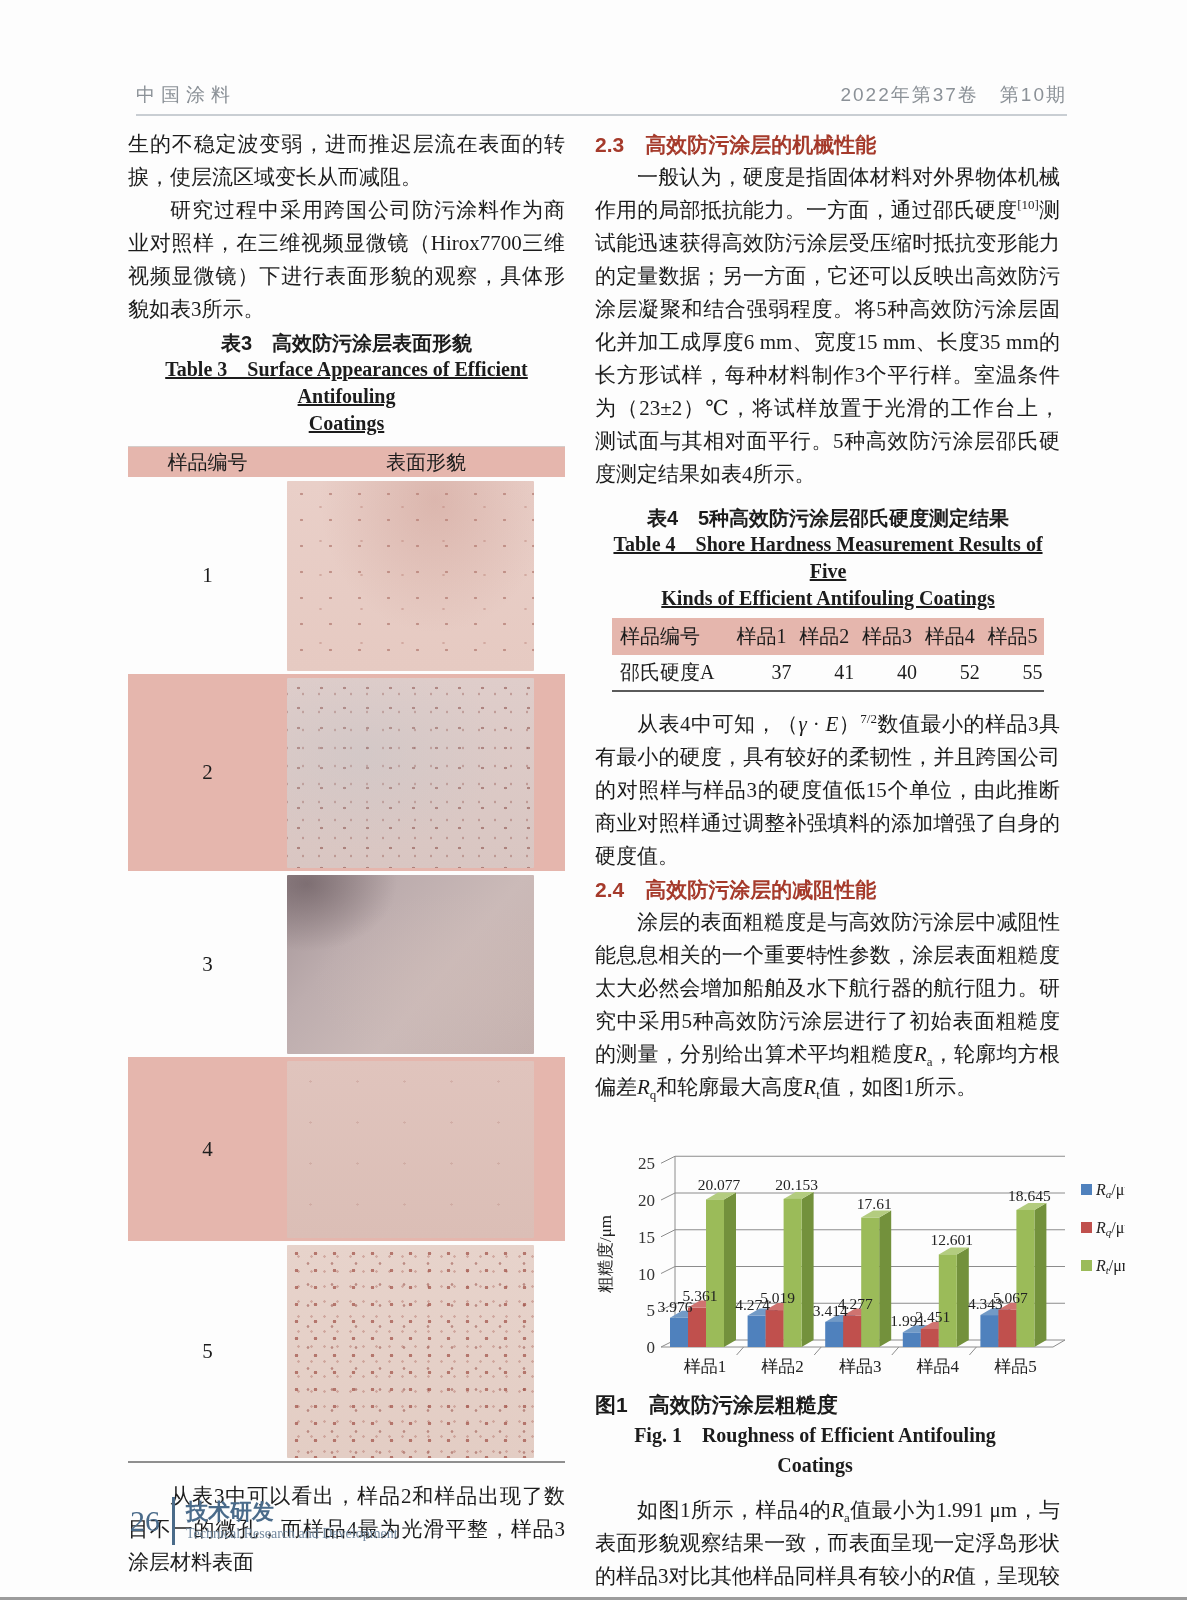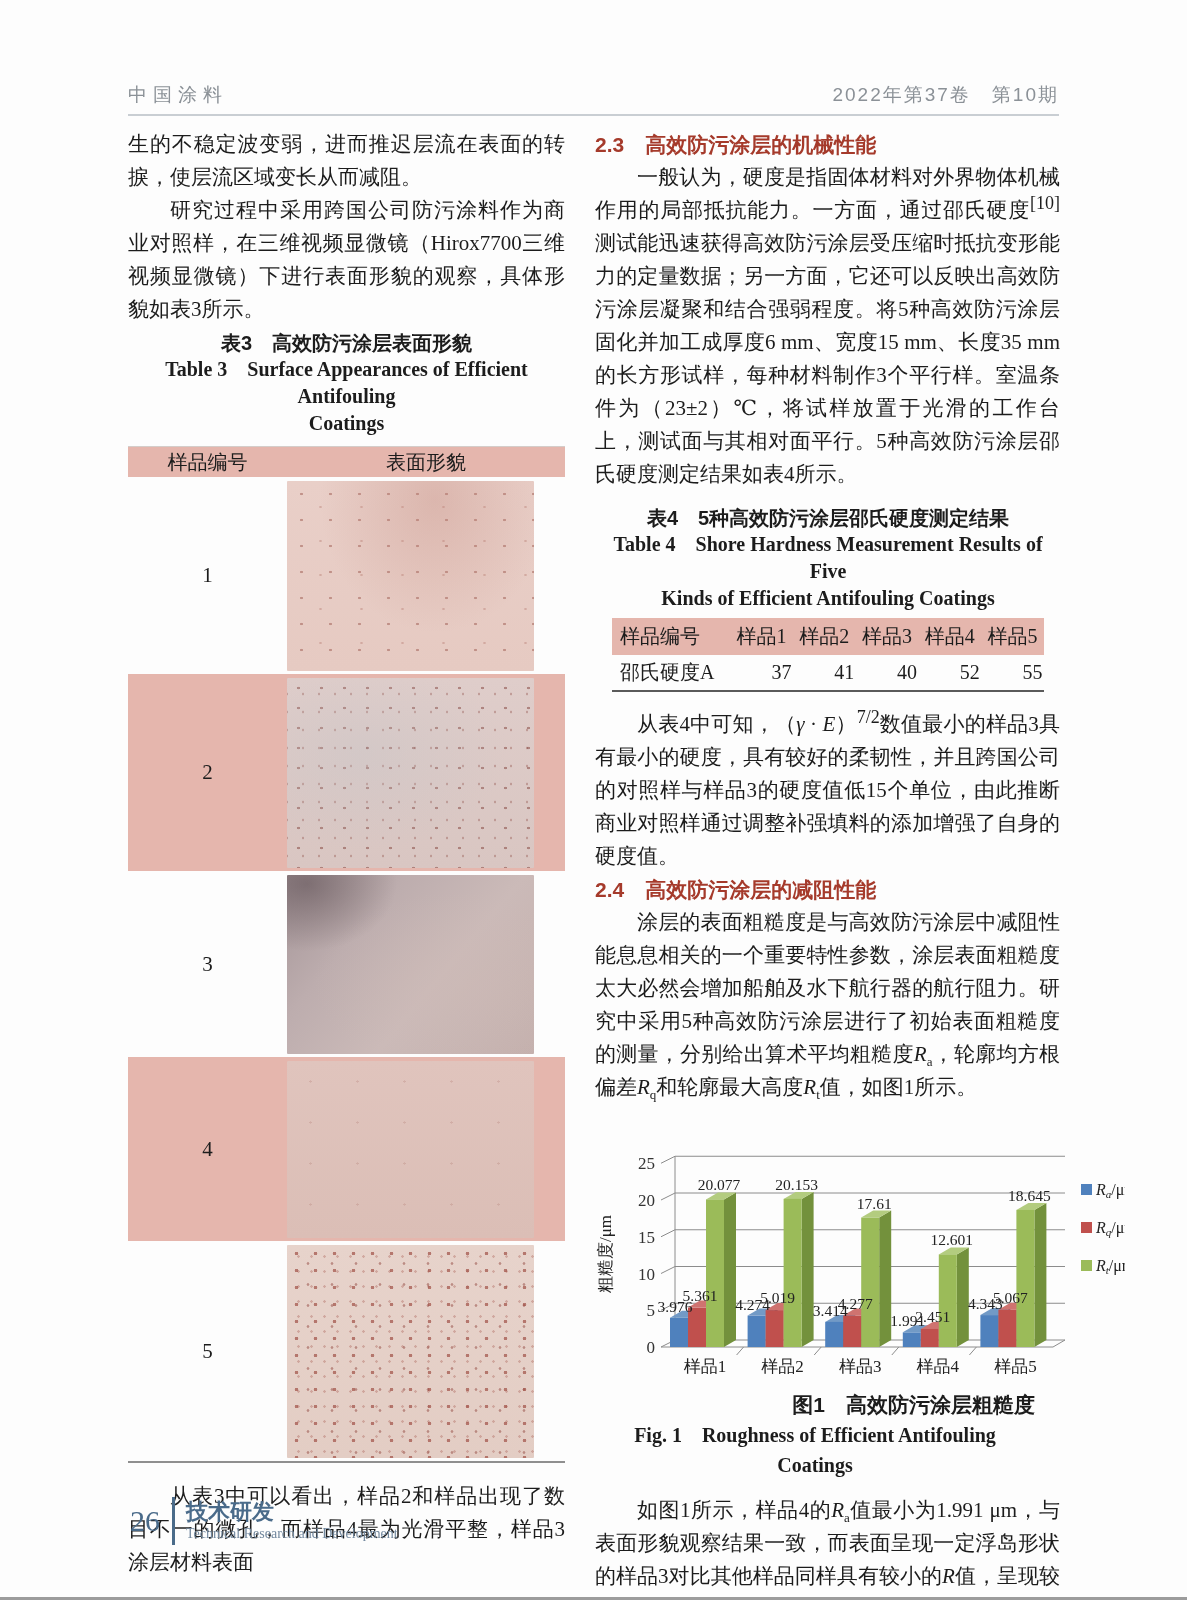--- a/index.html
+++ b/index.html
@@ -3,40 +3,40 @@
 <meta charset="utf-8">
 <style>
   * { margin:0; padding:0; box-sizing:border-box; }
   body { background:#e8e8e8; }
   .page {
     position:relative; width:1187px; height:1600px; margin:0 auto;
     background:#fdfdfd; overflow:hidden;
     font-family:"Liberation Serif","DejaVu Serif",serif; color:#1c1c1c;
   }
   
-  .hdr { position:absolute; left:128px; top:82px; width:931px; }
+  .hdr { position:absolute; left:136px; top:82px; width:931px; }
   .hdr-row { display:flex; justify-content:space-between; align-items:flex-end; }
   .hdr-journal { font-family:"Liberation Sans","DejaVu Sans",sans-serif; font-size:19px; color:#8b9197; letter-spacing:6px; }
   .hdr-issue { font-family:"Liberation Sans","DejaVu Sans",sans-serif; font-size:19px; color:#8b9197; letter-spacing:2px; }
   .hdr-line { margin-top:6px; height:2px; background:#c9ced3; }
   
   .col { position:absolute; top:128px; }
   .col-left { left:128px; width:437px; }
   .col-right { left:595px; width:465px; }
   p.body { font-size:21px; line-height:33px; text-align:justify; }
   p.ind { text-indent:2em; }
-  sup { font-size:18px; vertical-align:super; line-height:0; }
+  sup { font-size:13px; vertical-align:super; line-height:0; }
   sub { font-size:13px; vertical-align:sub; line-height:0; }
   .sec-h {
     font-family:"Liberation Sans","DejaVu Sans",sans-serif; font-weight:bold;
     font-size:21px; line-height:33px; color:#A53A2B;
   }
   
   .cap-zh { text-align:center; font-family:"Liberation Sans","DejaVu Sans",sans-serif; font-weight:bold; font-size:20px; line-height:26px; }
-  .cap-en { text-align:center; font-weight:bold; font-size:20px; line-height:27px; }
+  .cap-en { text-align:center; font-weight:bold; font-size:20px; line-height:27px;text-decoration:underline; }
   
   .t3 { margin-top:9px; border-bottom:2px solid #8f8f8f; }
   .t3-head { display:flex; align-items:center; height:31px; background:#E5B6AD; border-top:1px solid #d4cdca; font-size:20px; }
   .t3-head .c1 { width:159px; text-align:center; }
   .t3-head .c2 { flex:1; text-align:center; }
   .t3-row { position:relative; display:flex; align-items:center; }
   .t3-row.pink { background:#E5B6AD; }
   .t3-num { width:159px; text-align:center; font-size:21px; }
   .photo { width:247px; border-radius:1px; }
   .r1 { height:197px; } .r1 .photo { height:190px; }
@@ -86,21 +86,21 @@
   .t3 + p.body { margin-top:17px; }
   
   .t4wrap { margin:14px 16px 0 17px; }
   .t4 { margin-top:6px; border-bottom:2px solid #5a5a5a; font-size:20px; }
   .t4-head { display:flex; align-items:center; height:37px; background:#E5B6AD; }
   .t4-row  { display:flex; align-items:center; height:35px;gap:40px; }
   .t4 .cl { width:118px; padding-left:8px; }
   .t4 .cv { flex:1; text-align:center; }
   
   .chart-block { position:relative; margin-top:10px; height:268px; width:530px; }
-  .fig-cap-zh { text-align:right; width:440px; font-family:"Liberation Sans","DejaVu Sans",sans-serif; font-weight:bold; font-size:21px; line-height:30px; margin-top:6px; }
+  .fig-cap-zh { text-align:left; width:440px; font-family:"Liberation Sans","DejaVu Sans",sans-serif; font-weight:bold; font-size:21px; line-height:30px; margin-top:6px; }
   .fig-cap-en { text-align:center; width:440px; font-weight:bold; font-size:20px; line-height:30px; }
   .chart-block + .fig-cap-zh { margin-top:8px; }
   .mt16 { margin-top:16px; }
   .mt14 { margin-top:14px; }
   
   .ftr { position:absolute; left:130px; top:1497px; display:flex; align-items:center; }
   .ftr-page { font-size:30px; color:#4A6B8A; margin-right:12px; }
   .ftr-div { width:3px; height:48px; background:#4A6B8A; margin-right:11px; }
   .ftr-zh { font-family:"Liberation Sans","DejaVu Sans",sans-serif; font-weight:bold; font-size:22px; color:#4A6B8A; line-height:26px; }
   .ftr-en { font-size:14px; color:#72889e; line-height:18px; }

